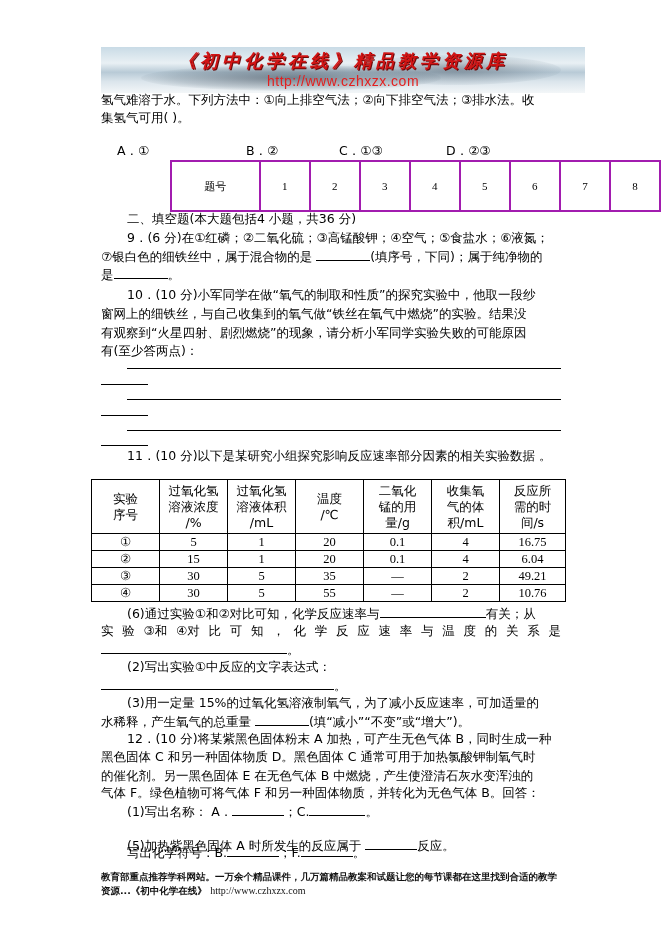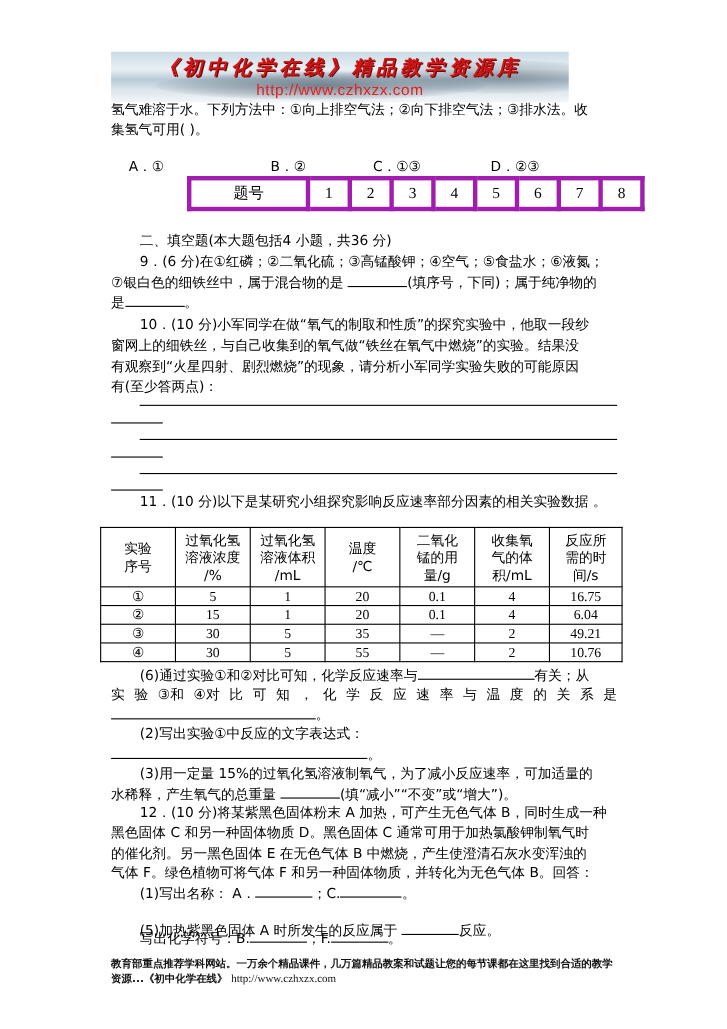--- a/index.html
+++ b/index.html
@@ -1,18 +1,18 @@
 <!DOCTYPE html>
 <html><head>
 <meta charset="utf-8">
 <style>
   html, body { margin: 0; padding: 0; background: #ffffff; }
   body { width: 661px; height: 935px; position: relative; overflow: hidden;
          font-family: "DejaVu Sans", sans-serif; color: #000; font-size: 12.5px; }
-  .banner { position: absolute; left: 101px; top: 47px; width: 416px; height: 46px; overflow: hidden;
+  .banner { position: absolute; left: 101px; top: 47px; width: 484px; height: 46px; overflow: hidden;
     background: linear-gradient(180deg, #c9dbe6 0%, #e9f0f4 35%, #b8cad6 55%, #dbe5ec 75%, #f3f6f8 100%); }
   .banner .haze1 { position: absolute; left: 40px; top: 18px; width: 300px; height: 26px; border-radius: 50%;
     background: radial-gradient(ellipse at center, rgba(40,55,70,0.55) 0%, rgba(80,100,115,0.25) 55%, rgba(255,255,255,0) 75%); }
   .banner .haze2 { position: absolute; left: 250px; top: 8px; width: 210px; height: 30px; border-radius: 50%;
     background: radial-gradient(ellipse at center, rgba(60,75,90,0.45) 0%, rgba(120,140,155,0.2) 60%, rgba(255,255,255,0) 80%); }
   .banner .b-title { position: absolute; left: 0; right: 0; top: 2px; text-align: center;
     font-family: "DejaVu Serif", serif; font-style: italic; font-weight: bold; font-size: 18px; color: #d21414;
     letter-spacing: 4px; text-shadow: 1px 1px 0 #6b0a0a; }
   .banner .b-url { position: absolute; left: 0; right: 0; top: 26px; text-align: center;
     font-family: "Liberation Sans", sans-serif; font-size: 14px; color: #e22020; letter-spacing: 0.5px; }
@@ -20,22 +20,22 @@
   .line { position: absolute; left: 101px; width: 460px; white-space: nowrap; line-height: 18px; }
   .ind { padding-left: 26px; }
   .blank { display: inline-block; border-bottom: 1px solid #000; height: 13px; vertical-align: baseline; }
   .justify { display: flex; justify-content: space-between; }
 
   .opts { position: absolute; top: 127px; left: 101px; width: 460px; height: 18px; }
   .opts span { position: absolute; top: 16px; }
 
   table { border-collapse: collapse; position: absolute; }
   .ans { left: 170px; top: 160px; }
-  .ans td { border: 4px solid #a21caf; height: 16px; text-align: center; padding: 4px;
-    font-family: "Liberation Serif", serif; font-size: 14px; line-height: 15px; }
+  .ans td { border: 2px solid #a21caf; height: 16px; text-align: center; padding: 16px;
+    font-family: "Liberation Serif", serif; font-size: 11px; line-height: 15px; }
   .ans td.hd { width: 96px; font-family: "DejaVu Sans", sans-serif; }
   .ans td.c { width: 26px; }
 
   .hr-line { position: absolute; height: 0; border-top: 1px solid #000; }
 
   .data { left: 91px; top: 479px; }
   .data td { border: 1px solid #000; text-align: center; padding: 0; font-size: 12.5px; }
   .data thead td { height: 53px; line-height: 16px; vertical-align: middle; }
   .data tbody td { height: 16px; line-height: 15px; font-family: "Liberation Serif", serif; }
   .data col.c0 { width: 68px; } .data col.c1 { width: 68px; } .data col.c2 { width: 68px; }

